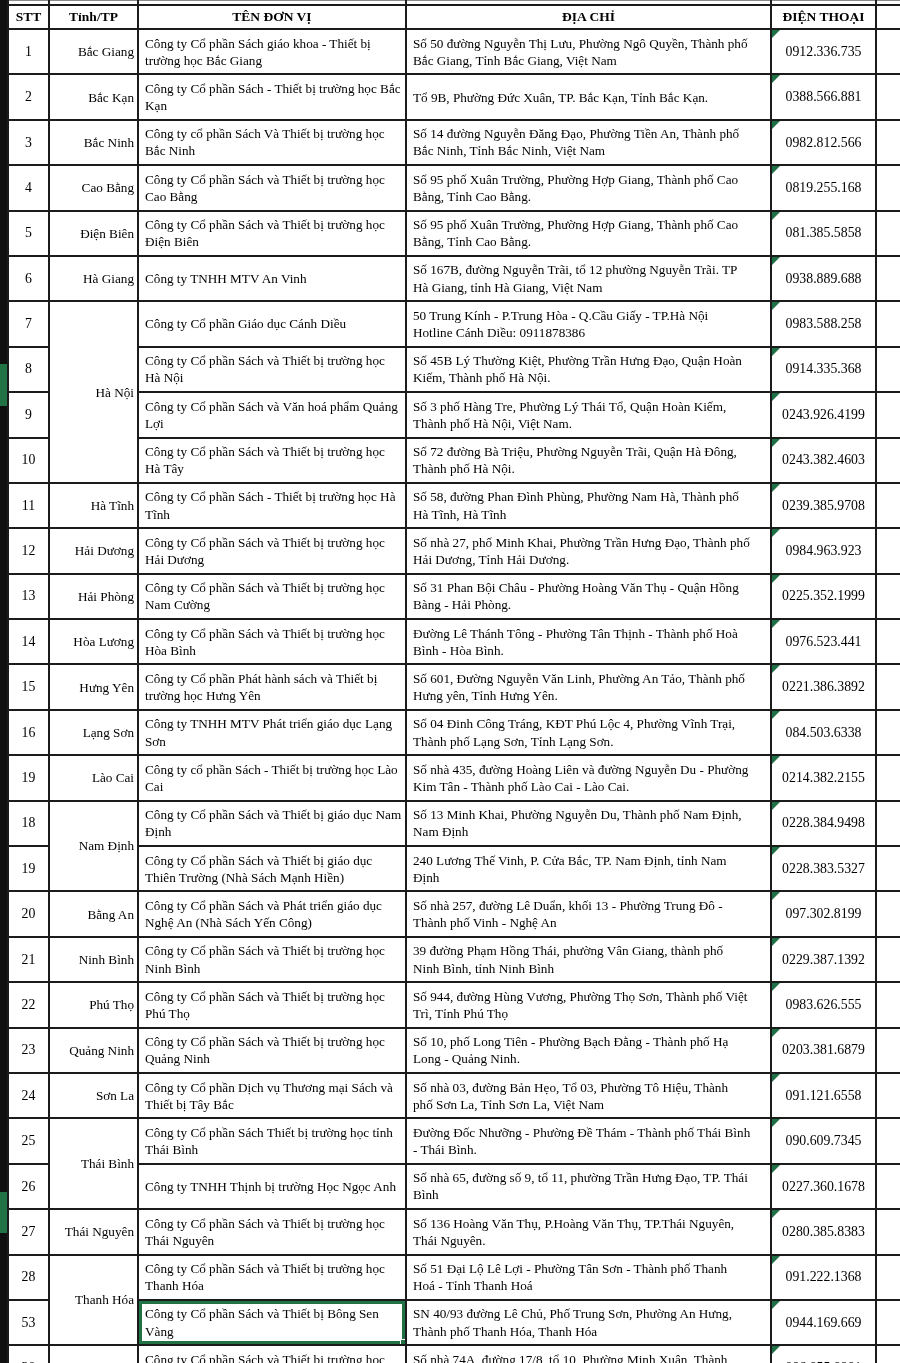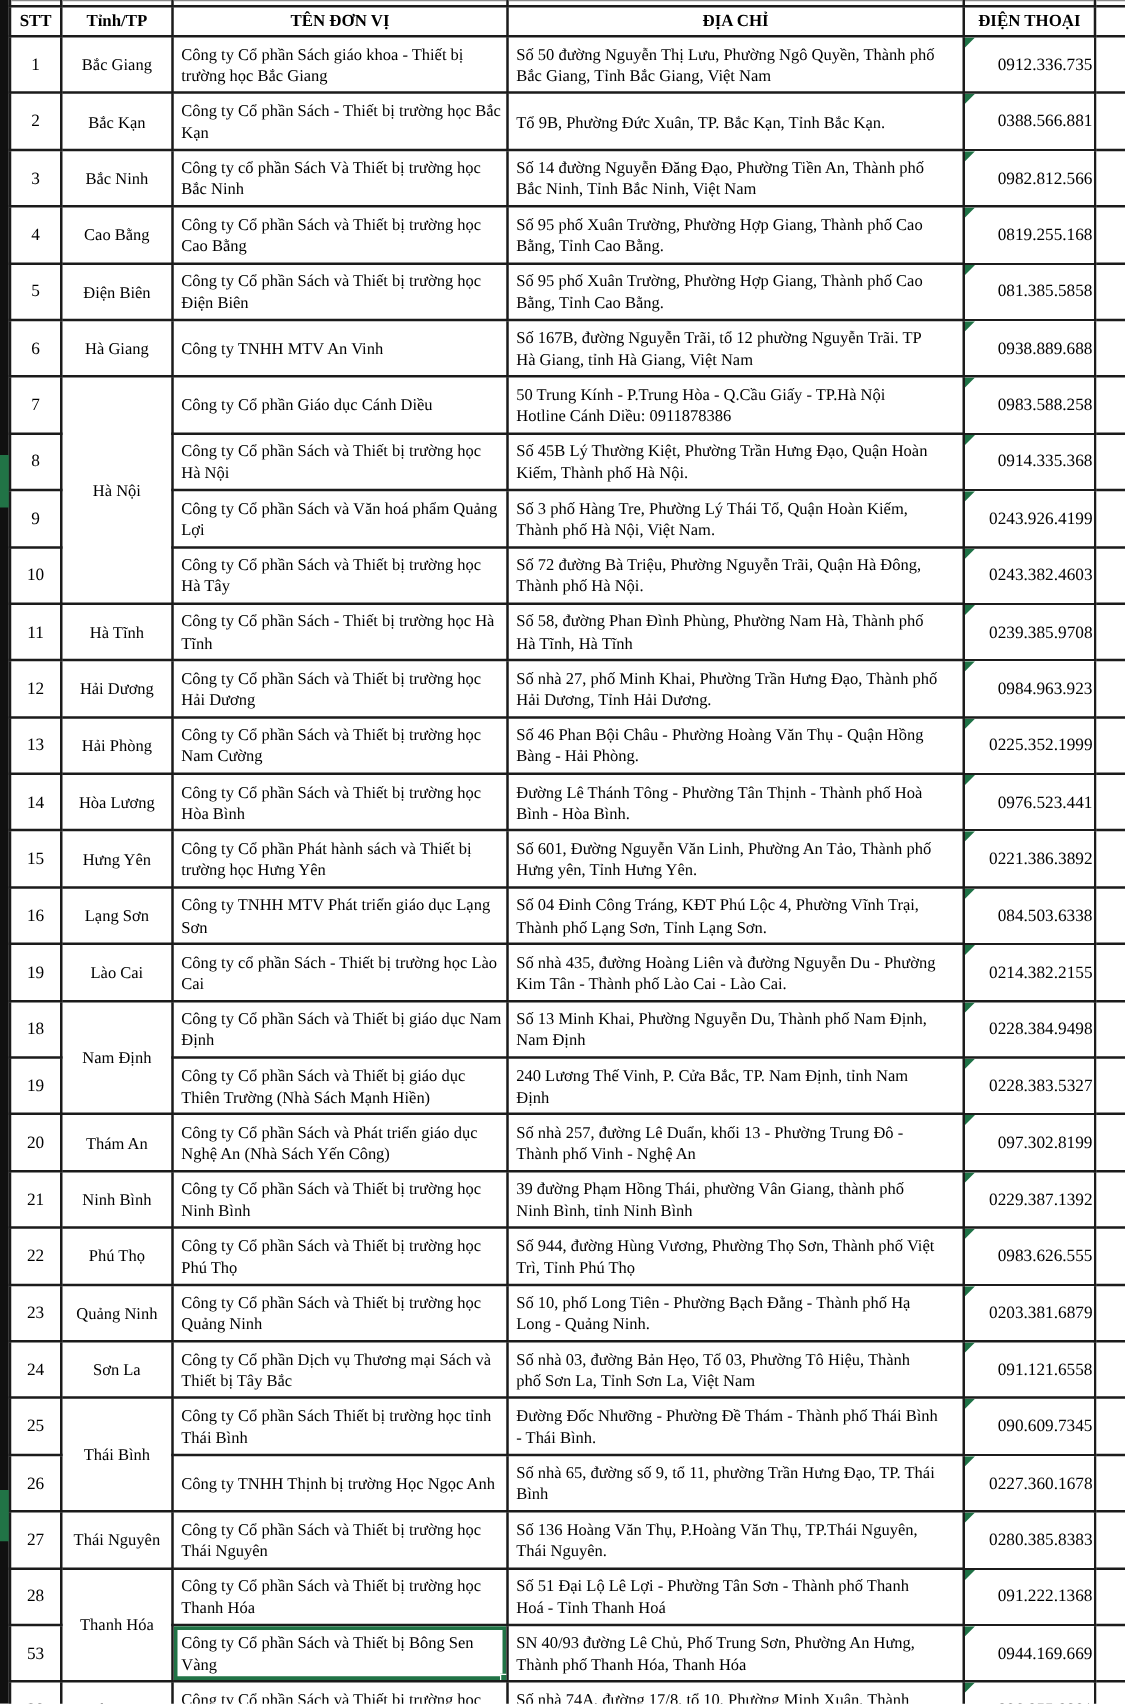--- a/index.html
+++ b/index.html
@@ -27,24 +27,24 @@
     border:2px solid var(--grid-black,#1b1b1b);
     vertical-align:middle;overflow:hidden;background:#fff;
   }
   tr.sliver td{height:3px;padding:0;border-top:1px solid #8a8a8a;}
   thead th{
     height:22px;padding:0 2px;font-weight:bold;font-size:13.5px;
     text-align:center;letter-spacing:0;
   }
   tbody td{height:41.4px;font-size:13.2px;line-height:1.3;}
   td.stt{text-align:center;font-size:13.8px;}
-  td.province{text-align:center;padding:0 3px;}
+  td.province{text-align:right;padding:0 3px;}
   td.name{padding:1px 3px 1px 6px;}
   td.address{padding:1px 19px 1px 6px;white-space:pre-line;}
-  td.phone{text-align:right;font-size:13.8px;position:relative;}
+  td.phone{text-align:center;font-size:13.8px;position:relative;}
   td.spacer{background:#fff;}
   
   .flag{
     position:absolute;top:0;left:0;width:0;height:0;
     border-top:8px solid var(--flag-green,#1e7145);
     border-right:8px solid transparent;
   }
   
   td.sel{
     position:relative;
@@ -214,21 +214,21 @@
             <td class="province">Hải Dương</td>
             <td class="name">Công ty Cổ phần Sách và Thiết bị trường học Hải Dương</td>
             <td class="address">Số nhà 27, phố Minh Khai, Phường Trần Hưng Đạo, Thành phố Hải Dương, Tỉnh Hải Dương.</td>
             <td class="phone">0984.963.923<span class="flag"></span></td>
             <td class="spacer"></td>
           </tr>
           <tr>
             <td class="stt">13</td>
             <td class="province">Hải Phòng</td>
             <td class="name">Công ty Cổ phần Sách và Thiết bị trường học Nam Cường</td>
-            <td class="address">Số 46 Phan Bội Châu - Phường Hoàng Văn Thụ - Quận Hồng Bàng - Hải Phòng.</td>
+            <td class="address">Số 31 Phan Bội Châu - Phường Hoàng Văn Thụ - Quận Hồng Bàng - Hải Phòng.</td>
             <td class="phone">0225.352.1999<span class="flag"></span></td>
             <td class="spacer"></td>
           </tr>
           <tr>
             <td class="stt">14</td>
             <td class="province">Hòa Lương</td>
             <td class="name">Công ty Cổ phần Sách và Thiết bị trường học Hòa Bình</td>
             <td class="address">Đường Lê Thánh Tông - Phường Tân Thịnh - Thành phố Hoà Bình - Hòa Bình.</td>
             <td class="phone">0976.523.441<span class="flag"></span></td>
             <td class="spacer"></td>
@@ -267,21 +267,21 @@
           </tr>
           <tr>
             <td class="stt">19</td>
             <td class="name">Công ty Cổ phần Sách và Thiết bị giáo dục Thiên Trường (Nhà Sách Mạnh Hiền)</td>
             <td class="address">240 Lương Thế Vinh, P. Cửa Bắc, TP. Nam Định, tỉnh Nam Định</td>
             <td class="phone">0228.383.5327<span class="flag"></span></td>
             <td class="spacer"></td>
           </tr>
           <tr>
             <td class="stt">20</td>
-            <td class="province">Thám An</td>
+            <td class="province">Bằng An</td>
             <td class="name">Công ty Cổ phần Sách và Phát triển giáo dục Nghệ An (Nhà Sách Yến Công)</td>
             <td class="address">Số nhà 257, đường Lê Duẩn, khối 13 - Phường Trung Đô - Thành phố Vinh - Nghệ An</td>
             <td class="phone">097.302.8199<span class="flag"></span></td>
             <td class="spacer"></td>
           </tr>
           <tr>
             <td class="stt">21</td>
             <td class="province">Ninh Bình</td>
             <td class="name">Công ty Cổ phần Sách và Thiết bị trường học Ninh Bình</td>
             <td class="address">39 đường Phạm Hồng Thái, phường Vân Giang, thành phố Ninh Bình, tỉnh Ninh Bình</td>

